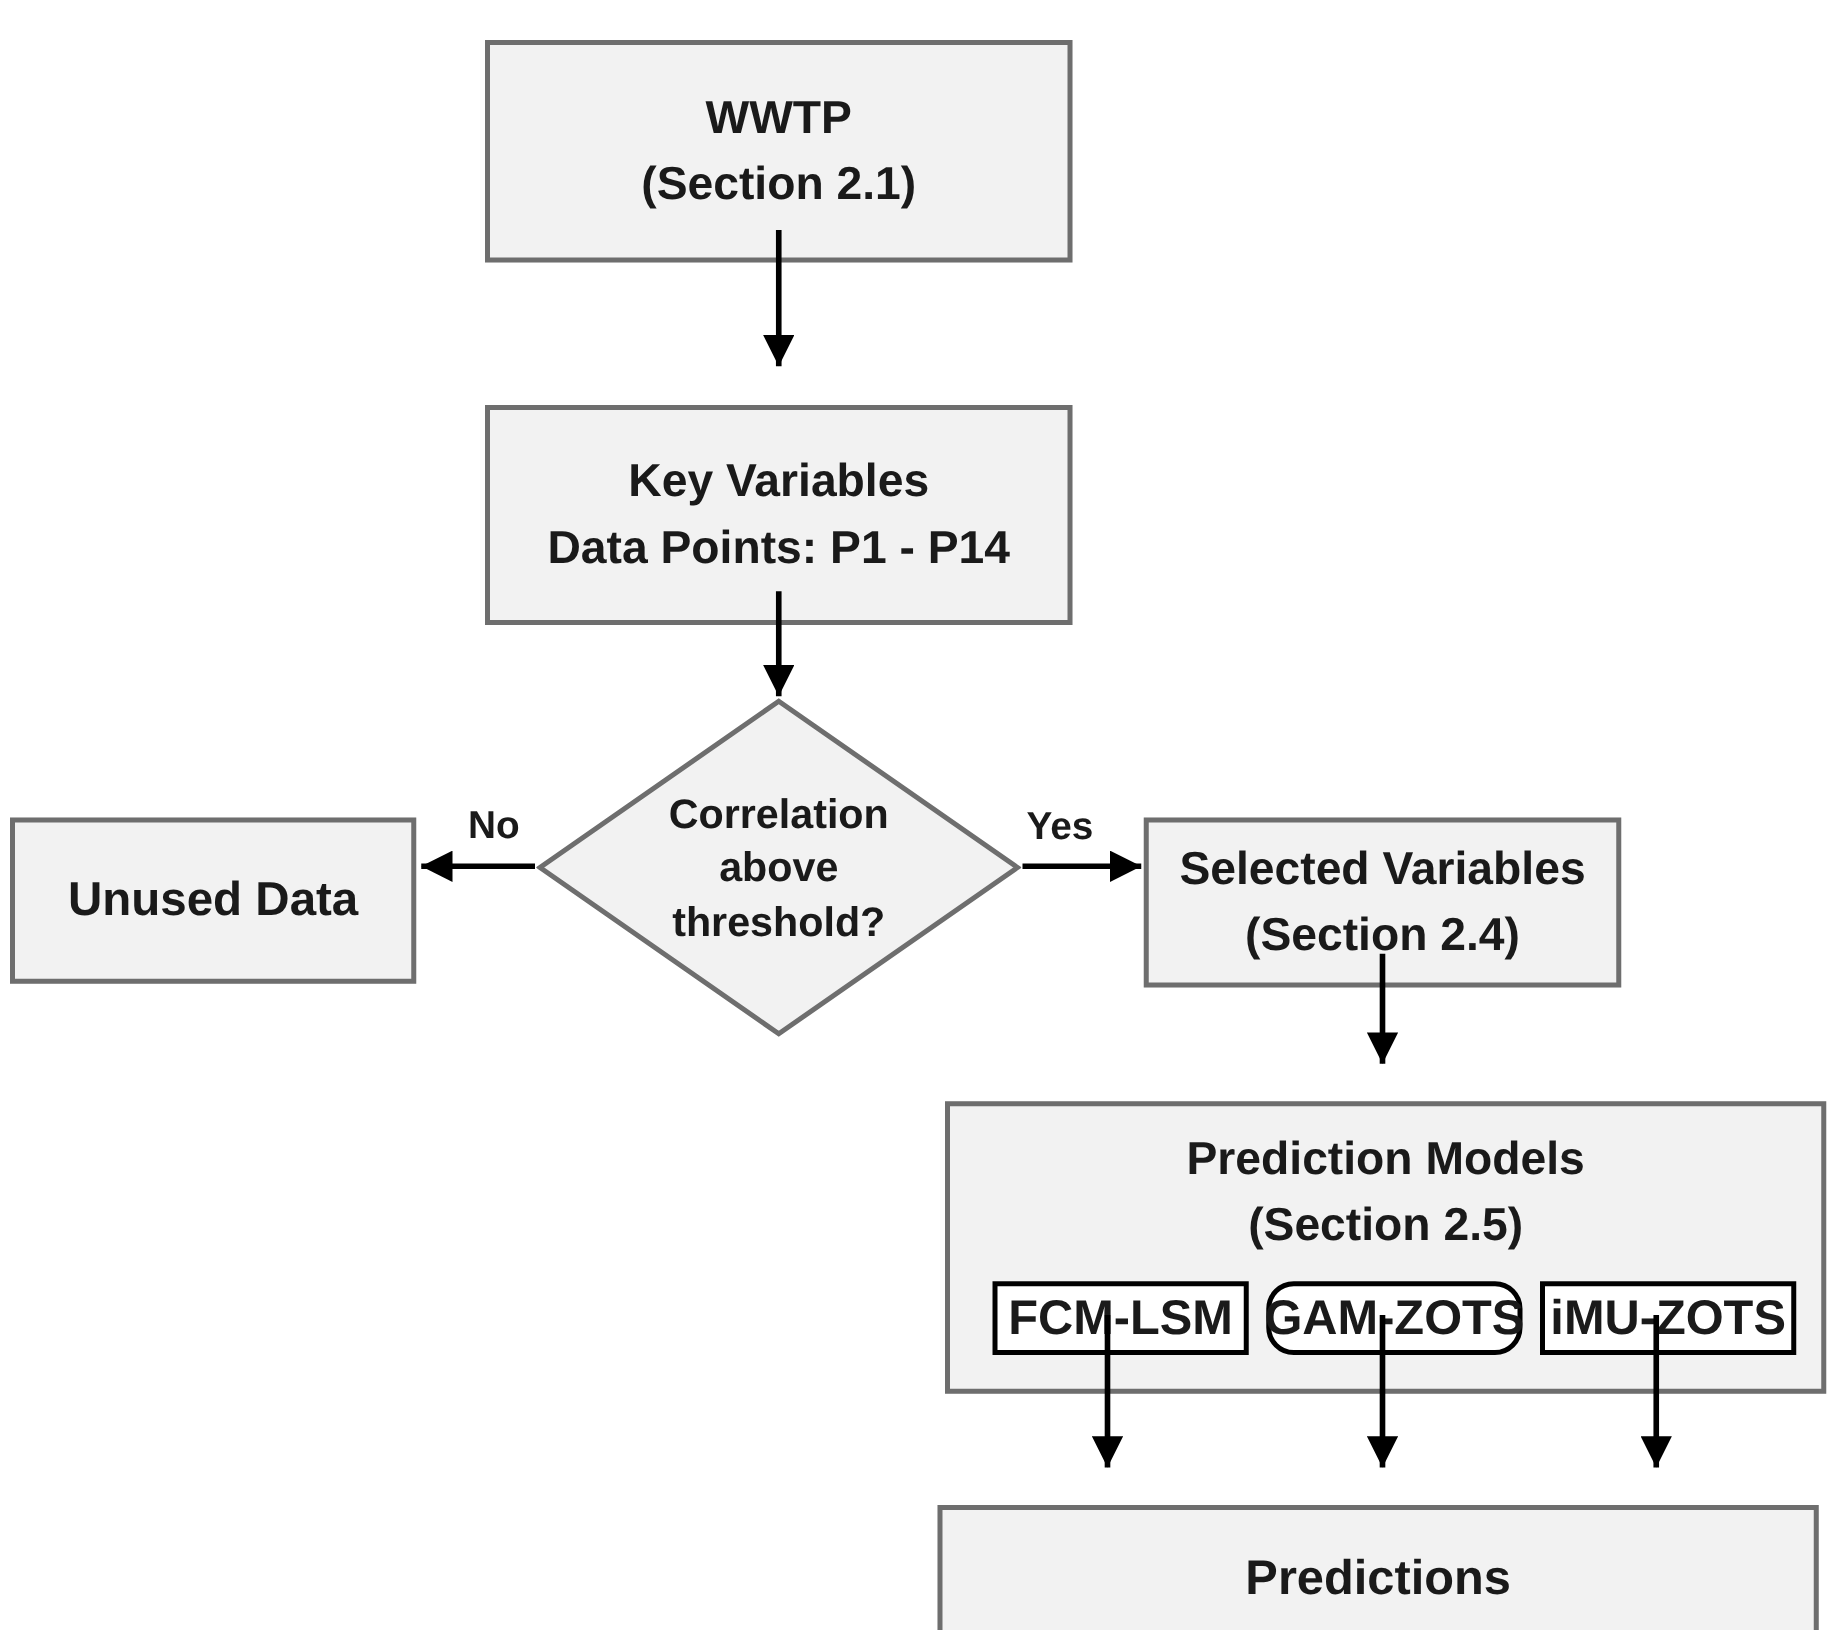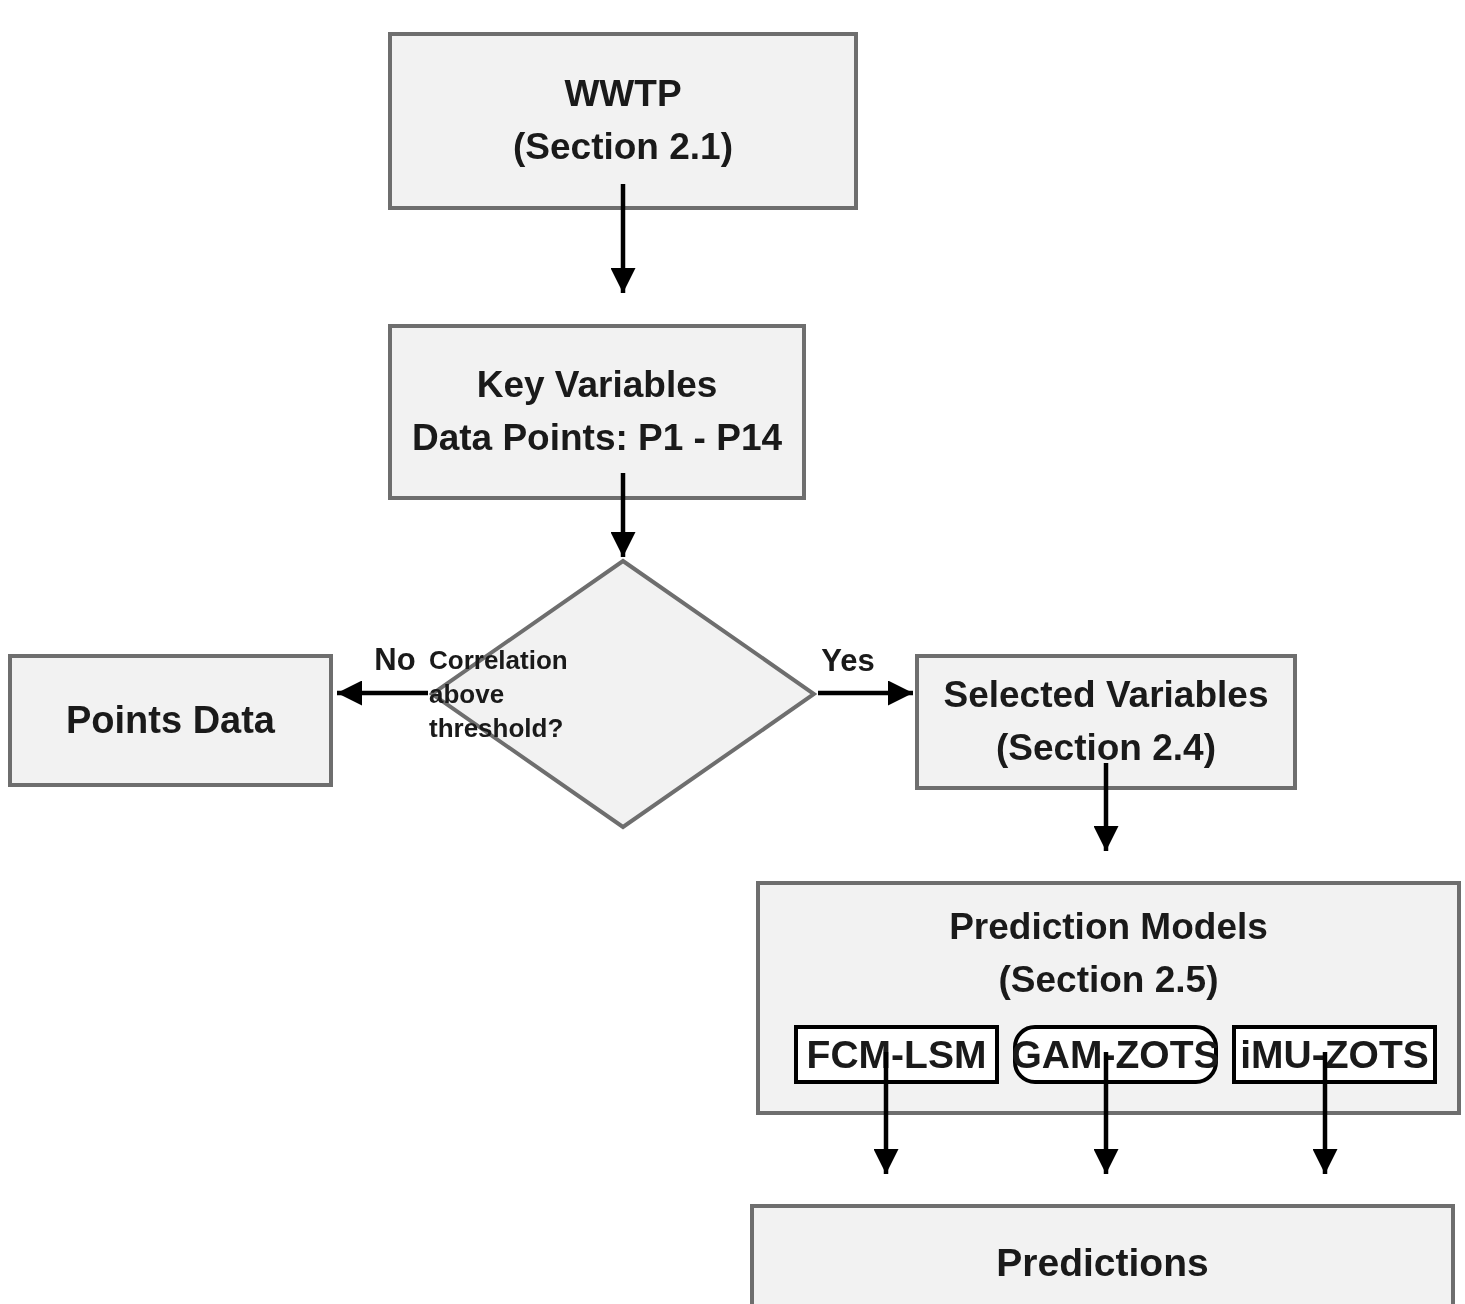--- a/index.html
+++ b/index.html
@@ -29,21 +29,21 @@
     align-items:center;
     justify-content:center;
     text-align:center;
     font-weight:bold;
     font-size:37px;
     line-height:1.42;
     margin-top:28px;
   }
   .node .line{white-space:nowrap;}
   #wwtp{left:388px;top:4px;width:470px;height:178px;}
-  #key-variables{left:388px;top:296px;width:418px;height:176px;}
+  #key-variables{left:388px;top:296px;width:470px;height:176px;}
   #unused-data{left:8px;top:626px;width:325px;height:133px;font-size:38px;}
   #selected-variables{left:915px;top:626px;width:382px;height:136px;}
   #prediction-models{
     left:756px;top:853px;width:705px;height:234px;
     justify-content:flex-start;
     padding-top:16px;
   }
   #predictions{left:750px;top:1176px;width:705px;height:117px;font-size:39px;}
 
   .inner-node{
@@ -57,22 +57,22 @@
     font-weight:bold;font-size:39px;white-space:nowrap;
   }
   #model-fcm{left:34px;}
   #model-gam{left:253px;border-radius:22px;}
   #model-imu{left:472px;}
 
   #diamond{position:absolute;left:429px;top:558px;width:388px;height:272px;}
   #diamond svg{position:absolute;left:0;top:0;}
   #diamond .diamond-text{
     position:absolute;left:0;top:0;width:100%;height:100%;
-    display:flex;flex-direction:column;align-items:flex-start;justify-content:center;
-    text-align:center;font-weight:bold;font-size:26px;line-height:1.32;
+    display:flex;flex-direction:column;align-items:center;justify-content:center;
+    text-align:center;font-weight:bold;font-size:33px;line-height:1.32;
   }
   #diamond polygon{fill:var(--node-fill);stroke:var(--node-border);stroke-width:4;}
 
   .edge-label{
     position:absolute;
     font-weight:bold;
     font-size:31px;
     width:90px;
     text-align:center;
     line-height:1;
@@ -108,21 +108,21 @@
       <polygon points="194,3 385,136 194,269 3,136"></polygon>
     </svg>
     <div class="diamond-text">
       <div class="line">Correlation</div>
       <div class="line">above</div>
       <div class="line">threshold?</div>
     </div>
   </div>
 
   <div class="node" id="unused-data">
-    <div class="line">Points Data</div>
+    <div class="line">Unused Data</div>
   </div>
 
   <div class="node" id="selected-variables">
     <div class="line">Selected Variables</div>
     <div class="line">(Section 2.4)</div>
   </div>
 
   <div class="node" id="prediction-models">
     <div class="line">Prediction Models</div>
     <div class="line">(Section 2.5)</div>

